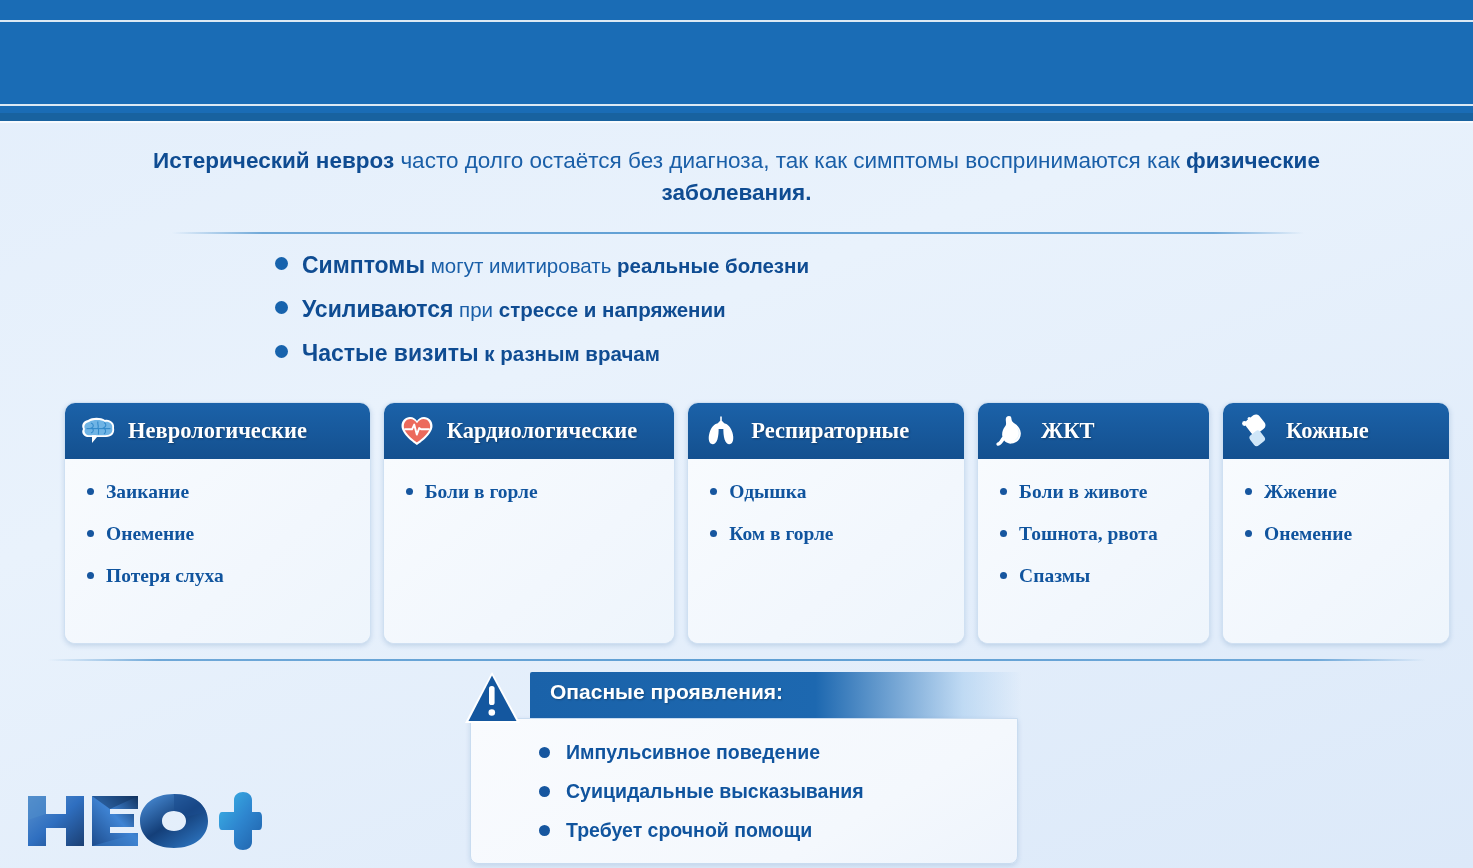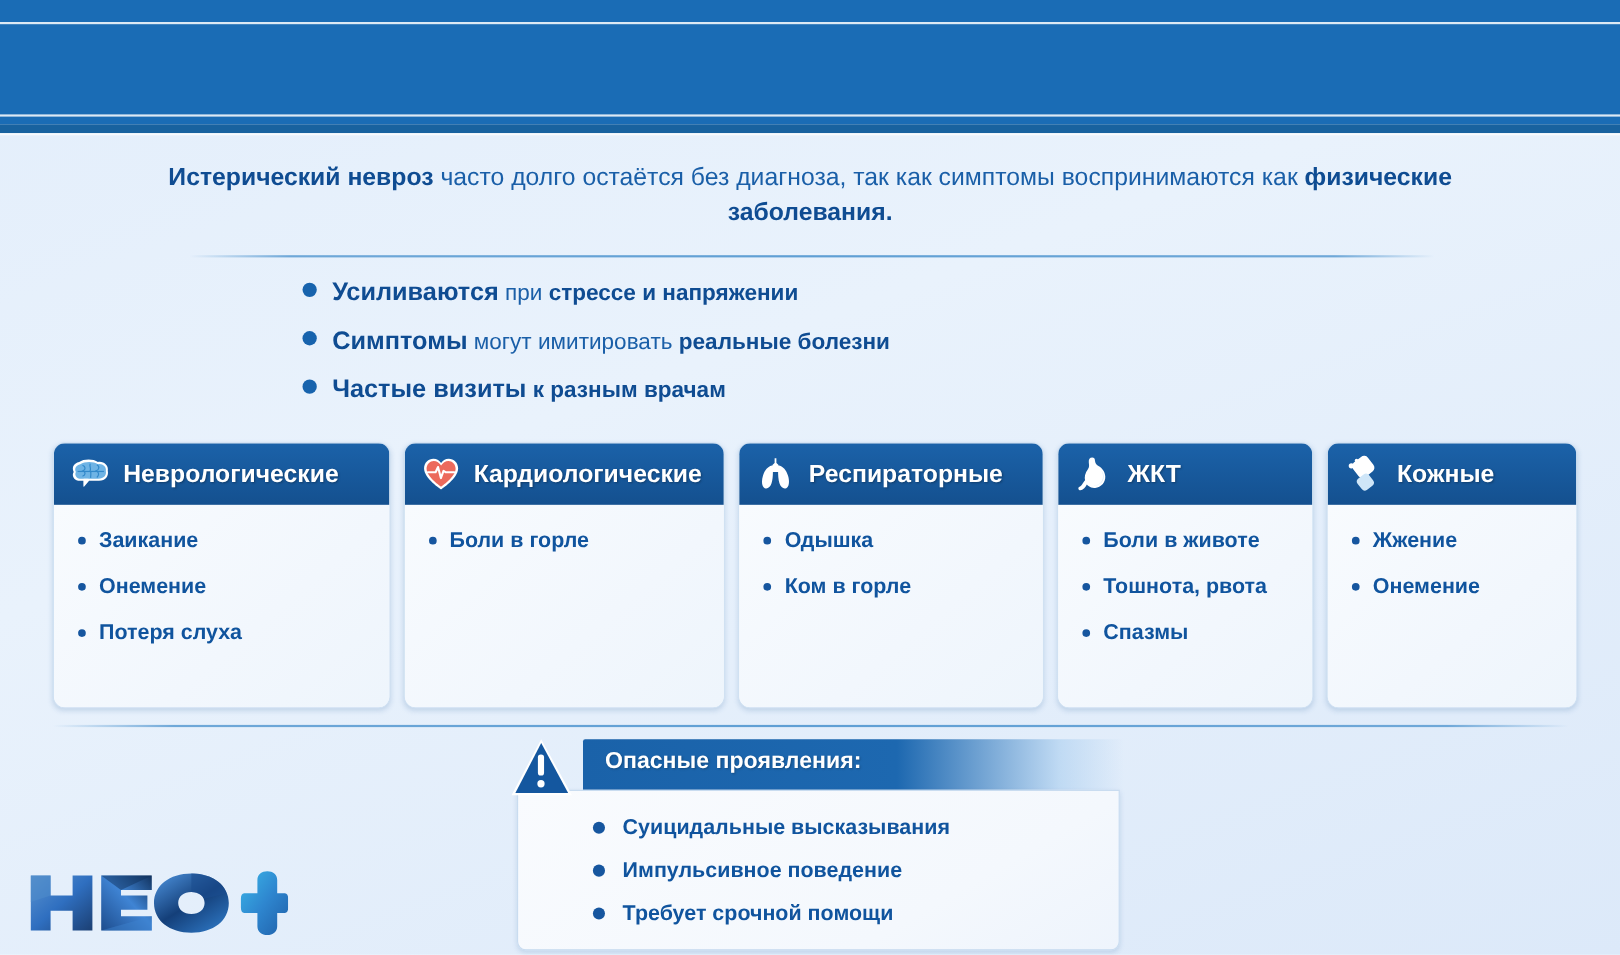--- a/index.html
+++ b/index.html
@@ -102,24 +102,25 @@
     flex: 0 0 auto;
     position: relative;
     top: -3px;
   }
   .keyrow .txt b { font-weight: bold; color: #0f4c92; }
   .keyrow .txt .lead { font-size: 23px; font-weight: bold; color: #0f4c92; }
 
   
   .cards {
     position: absolute;
-    left: 48px; top: 402px;
+    left: 64px; top: 402px;
     width: 1386px;
     display: flex;
     gap: 12px;
+    font-family: Liberation Serif, serif;
   }
   .card {
     border-radius: 11px;
     box-shadow: 0 2px 5px rgba(70,120,175,0.22);
     overflow: hidden;
     display: flex;
     flex-direction: column;
     background: #f5f9fd;
     border: 1px solid #cfe0f2;
     height: 240px;
@@ -254,25 +255,25 @@
 
 <div class="intro">
   <b>Истерический невроз</b><span> часто долго остаётся без диагноза, так как симптомы воспринимаются как </span><b>физические заболевания.</b>
 </div>
 
 <div class="divider top-div"></div>
 
 <div class="keylist">
   <div class="keyrow">
     <span class="dot"></span>
-    <span class="txt"><span class="lead">Усиливаются</span><span> при </span><b>стрессе и напряжении</b></span>
+    <span class="txt"><span class="lead">Симптомы</span><span> могут имитировать </span><b>реальные болезни</b></span>
   </div>
   <div class="keyrow">
     <span class="dot"></span>
-    <span class="txt"><span class="lead">Симптомы</span><span> могут имитировать </span><b>реальные болезни</b></span>
+    <span class="txt"><span class="lead">Усиливаются</span><span> при </span><b>стрессе и напряжении</b></span>
   </div>
   <div class="keyrow">
     <span class="dot"></span>
     <span class="txt"><span class="lead">Частые визиты</span><span> </span><b>к разным врачам</b></span>
   </div>
 </div>
 
 <div class="cards">
 
   <div class="card c0">
@@ -408,25 +409,25 @@
 
 </div>
 
 <div class="divider mid-div"></div>
 
 <div class="warn">
   <div class="warn-headbar"></div>
   <div class="warn-box">
     <div class="witem">
       <span class="wd"></span>
-      <span>Суицидальные высказывания</span>
+      <span>Импульсивное поведение</span>
     </div>
     <div class="witem">
       <span class="wd"></span>
-      <span>Импульсивное поведение</span>
+      <span>Суицидальные высказывания</span>
     </div>
     <div class="witem">
       <span class="wd"></span>
       <span>Требует срочной помощи</span>
     </div>
   </div>
   <div class="warn-headtxt">Опасные проявления:</div>
   <svg class="warn-tri" viewBox="0 0 74 58">
     <path d="M30 2 L58 53 L3 53 Z" fill="#ffffff"></path>
     <path d="M30 5.5 L54.5 51 L6.5 51 Z" fill="#14579f"></path>

